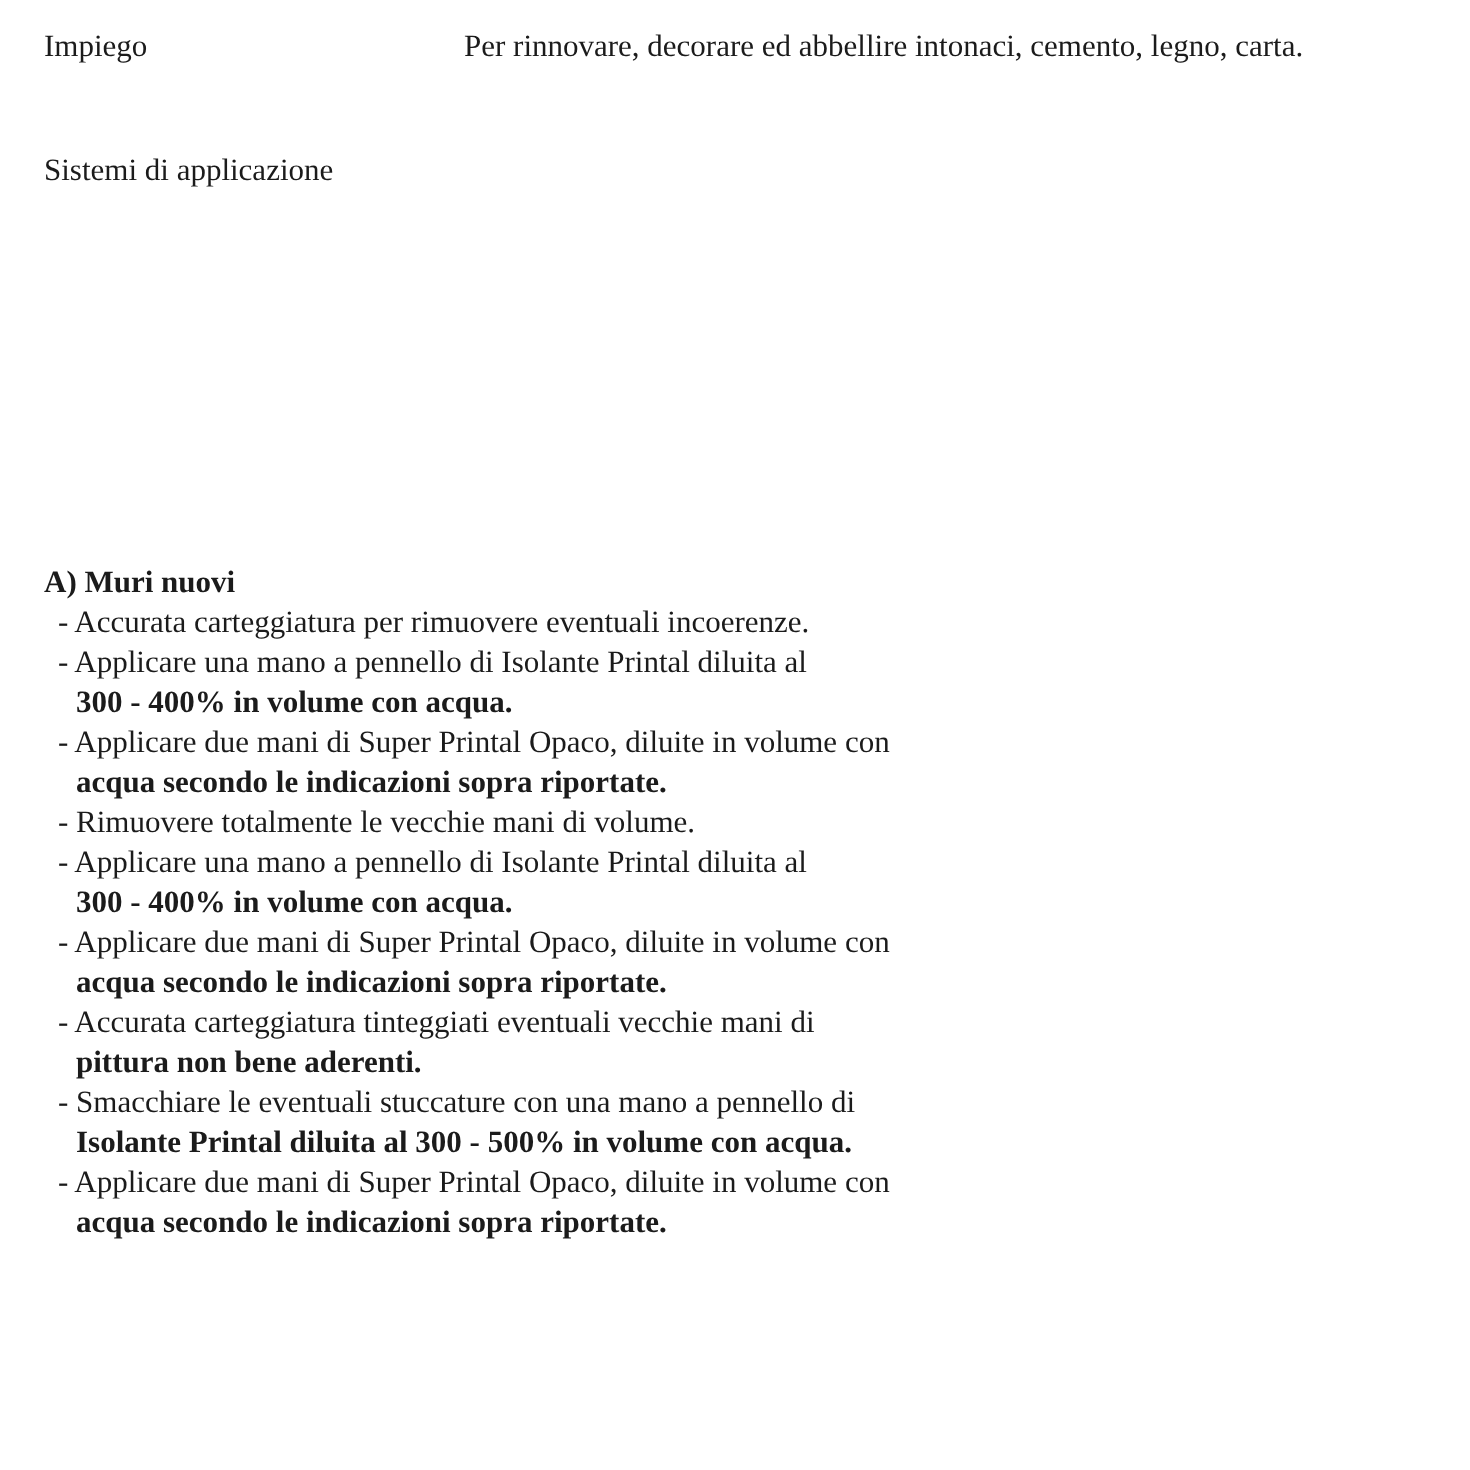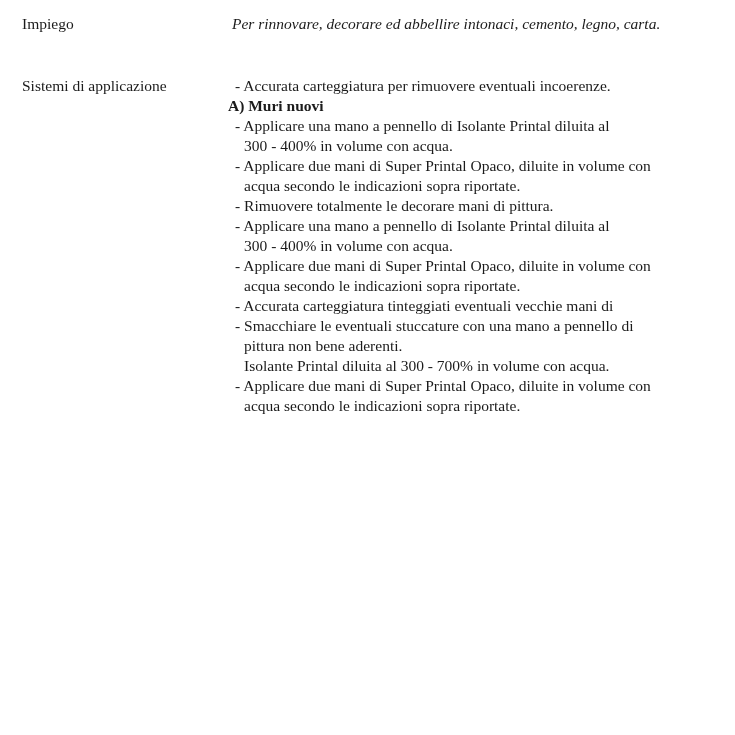--- a/index.html
+++ b/index.html
@@ -19,74 +19,75 @@
     line-height: 20px;
     padding: 14px 14px 4px 22px;
     overflow: hidden;
   }
   .row {
     display: flex;
     align-items: flex-start;
   }
   .row-2 {
     margin-top: 42px;
+    flex-direction: column;
   }
   .label-col {
     flex: 0 0 206px;
     width: 206px;
   }
   .content-col {
     flex: 1 1 auto;
     min-width: 0;
   }
   .line {
     white-space: nowrap;
   }
   .line.plain {
     padding-left: 4px;
-    font-style: italic;
   }
   .line.header {
     font-weight: bold;
   }
   .line.item {
     padding-left: 7px;
   }
   .line.cont {
     padding-left: 16px;
+    font-weight: bold;
   }
 </style>
 </head>
 <body>
 
 <div class="page">
 
   <div class="row row-1">
     <div class="label-col line">Impiego</div>
     <div class="content-col">
       <div class="line plain">Per rinnovare, decorare ed abbellire intonaci, cemento, legno, carta.</div>
     </div>
   </div>
 
   <div class="row row-2">
     <div class="label-col line">Sistemi di applicazione</div>
     <div class="content-col" id="application-lines">
+        <div class="line header">A) Muri nuovi</div>
         <div class="line item">- Accurata carteggiatura per rimuovere eventuali incoerenze.</div>
-        <div class="line header">A) Muri nuovi</div>
         <div class="line item">- Applicare una mano a pennello di Isolante Printal diluita al</div>
         <div class="line cont">300 - 400% in volume con acqua.</div>
         <div class="line item">- Applicare due mani di Super Printal Opaco, diluite in volume con</div>
         <div class="line cont">acqua secondo le indicazioni sopra riportate.</div>
-        <div class="line item">- Rimuovere totalmente le decorare mani di pittura.</div>
+        <div class="line item">- Rimuovere totalmente le vecchie mani di volume.</div>
         <div class="line item">- Applicare una mano a pennello di Isolante Printal diluita al</div>
         <div class="line cont">300 - 400% in volume con acqua.</div>
         <div class="line item">- Applicare due mani di Super Printal Opaco, diluite in volume con</div>
         <div class="line cont">acqua secondo le indicazioni sopra riportate.</div>
         <div class="line item">- Accurata carteggiatura tinteggiati eventuali vecchie mani di</div>
+        <div class="line cont">pittura non bene aderenti.</div>
         <div class="line item">- Smacchiare le eventuali stuccature con una mano a pennello di</div>
-        <div class="line cont">pittura non bene aderenti.</div>
-        <div class="line cont">Isolante Printal diluita al 300 - 700% in volume con acqua.</div>
+        <div class="line cont">Isolante Printal diluita al 300 - 500% in volume con acqua.</div>
         <div class="line item">- Applicare due mani di Super Printal Opaco, diluite in volume con</div>
         <div class="line cont">acqua secondo le indicazioni sopra riportate.</div>
       </div>
   </div>
 
 </div>
 
 </body></html>

